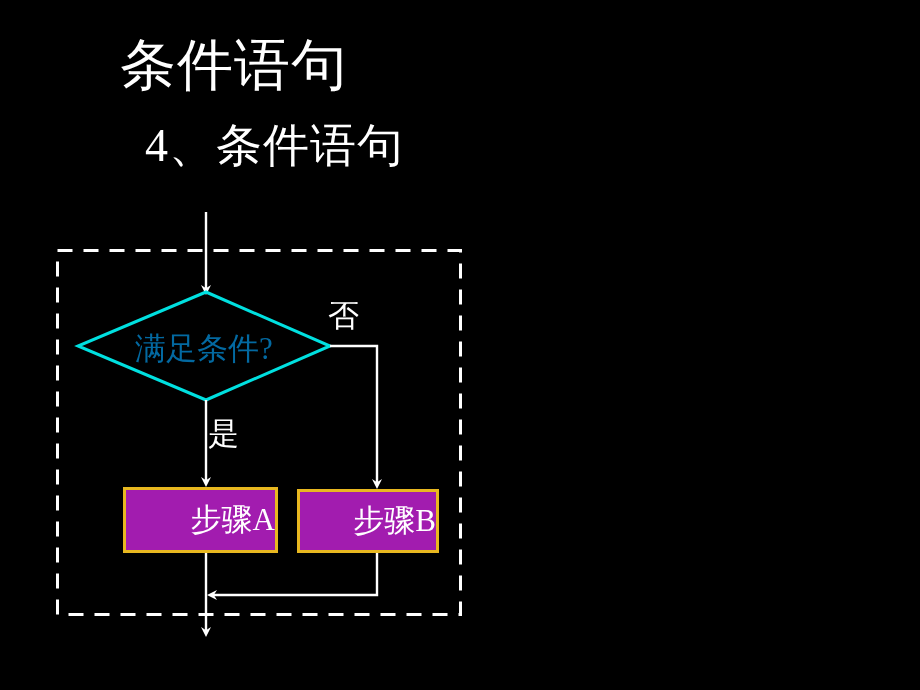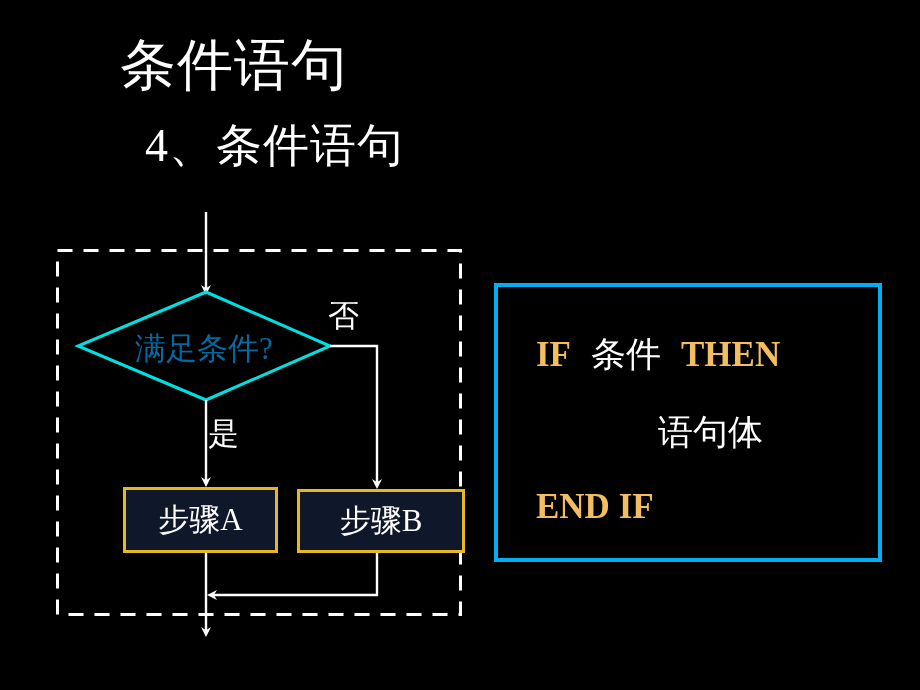--- a/index.html
+++ b/index.html
@@ -77,31 +77,31 @@
     left: 328px;
     top: 295px;
     font-size: 31px;
     color: #ffffff;
   }
 
   .step-box {
     position: absolute;
     box-sizing: border-box;
     border: 3px solid #e8b820;
-    background: #0f172a;
+    background: #a21caf;
     display: flex;
     align-items: center;
-    justify-content: center;
+    justify-content: flex-end;
     color: #ffffff;
     font-size: 31px;
     letter-spacing: 0px;
     white-space: nowrap;
   }
   .step-a { left: 123px; top: 487px; width: 155px; height: 66px; }
-  .step-b { left: 297px; top: 489px; width: 168px; height: 64px; }
+  .step-b { left: 297px; top: 489px; width: 142px; height: 64px; }
 
   
   .code-box {
     position: absolute;
     left: 494px;
     top: 283px;
     width: 388px;
     height: 279px;
     box-sizing: border-box;
     border: 4px solid #00b0f0;
@@ -164,24 +164,14 @@
 
     <div class="step-box step-a">
       <span>步骤A</span>
     </div>
 
     <div class="step-box step-b">
       <span>步骤B</span>
     </div>
   </div>
 
-  <div class="code-box">
-
-    <div class="code-line line-if">
-      <span class="kw">IF</span><span class="sp-a"></span><span class="zh">条件</span><span class="sp-b"></span><span class="kw">THEN</span>
-    </div>
-
-    <div class="code-line line-body">语句体</div>
-
-    <div class="code-line line-end">END IF</div>
-  </div>
 
 </div>
 
 </body></html>

